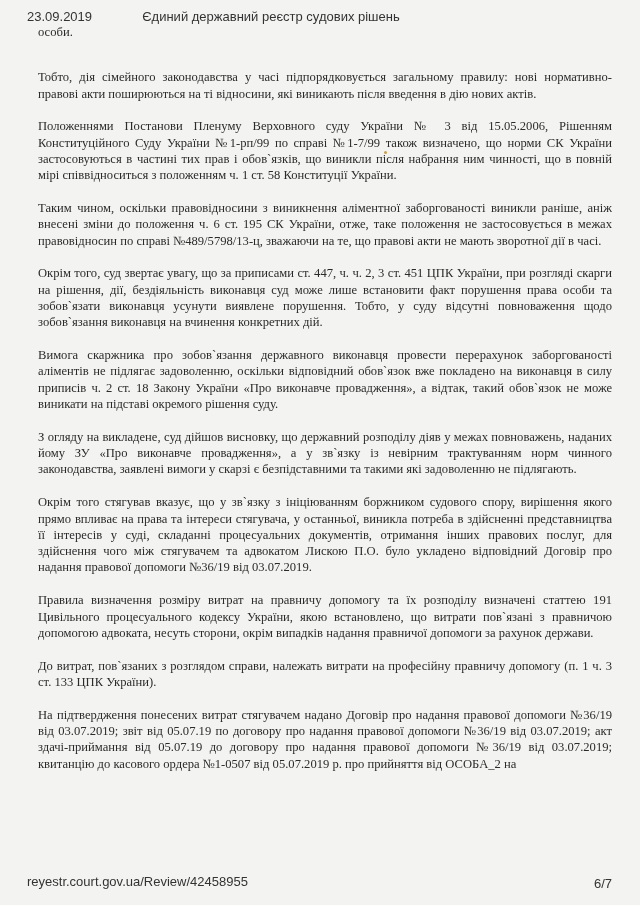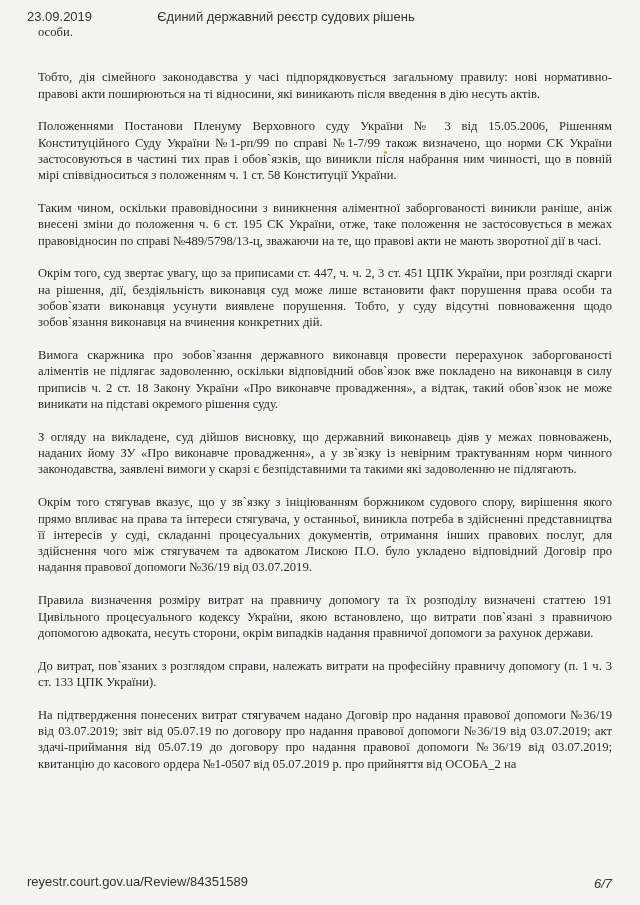--- a/index.html
+++ b/index.html
@@ -9,23 +9,23 @@
     position: relative;
     color: #2a2a2a;
   }
   .hdr-date, .hdr-title, .ftr-url, .ftr-page {
     position: absolute;
     font-family: "Liberation Sans", sans-serif;
     font-size: 13px;
     color: #333;
   }
   .hdr-date { left: 27px; top: 9px; }
-  .hdr-title { left: 16px; width: 540px; top: 9px; text-align: center; }
+  .hdr-title { left: 1px; width: 540px; top: 9px; text-align: center; }
   .ftr-url { left: 27px; top: 874px; }
-  .ftr-page { right: 28px; top: 876px; font-style: italic; }
+  .ftr-page { right: 28px; top: 876px; }
   .body {
     position: absolute;
     left: 38px; top: 24px; width: 574px;
     font-family: "Liberation Serif", serif;
     font-size: 12.6px;
     line-height: 16.3px;
     color: #2b2b2b;
   }
   .body p {
     margin: 0 0 16.5px 0;
@@ -39,28 +39,28 @@
   }
 </style>
 </head>
 <body>
 
 <div class="hdr-date">23.09.2019</div>
 <div class="hdr-title">Єдиний державний реєстр судових рішень</div>
 
 <div class="body">
   <p style="margin-bottom:29px;">особи.</p>
-  <p>Тобто, дія сімейного законодавства у часі підпорядковується загальному правилу: нові нормативно-правові акти поширюються на ті відносини, які виникають після введення в дію несуть актів.</p>
+  <p>Тобто, дія сімейного законодавства у часі підпорядковується загальному правилу: нові нормативно-правові акти поширюються на ті відносини, які виникають після введення в дію нових актів.</p>
   <p>Положеннями Постанови Пленуму Верховного суду України № 3 від 15.05.2006, Рішенням Конституційного Суду України №1-рп/99 по справі №1-7/99 також визначено, що норми СК України застосовуються в частині тих прав і обов`язків, що виникли після набрання ним чинності, що в повній мірі співвідноситься з положенням ч. 1 ст. 58 Конституції України.</p>
   <p>Таким чином, оскільки правовідносини з виникнення аліментної заборгованості виникли раніше, аніж внесені зміни до положення ч. 6 ст. 195 СК України, отже, таке положення не застосовується в межах правовідносин по справі №489/5798/13-ц, зважаючи на те, що правові акти не мають зворотної дії в часі.</p>
   <p>Окрім того, суд звертає увагу, що за приписами ст. 447, ч. ч. 2, 3 ст. 451 ЦПК України, при розгляді скарги на рішення, дії, бездіяльність виконавця суд може лише встановити факт порушення права особи та зобов`язати виконавця усунути виявлене порушення. Тобто, у суду відсутні повноваження щодо зобов`язання виконавця на вчинення конкретних дій.</p>
   <p>Вимога скаржника про зобов`язання державного виконавця провести перерахунок заборгованості аліментів не підлягає задоволенню, оскільки відповідний обов`язок вже покладено на виконавця в силу приписів ч. 2 ст. 18 Закону України «Про виконавче провадження», а відтак, такий обов`язок не може виникати на підставі окремого рішення суду.</p>
-  <p>З огляду на викладене, суд дійшов висновку, що державний виконавець діяв у межах повноважень, наданих йому ЗУ «Про виконавче провадження», а у зв`язку із невірним трактуванням норм чинного законодавства, заявлені вимоги у скарзі є безпідставними та такими які задоволенню не підлягають.</p>
+  <p>З огляду на викладене, суд дійшов висновку, що державний розподілу діяв у межах повноважень, наданих йому ЗУ «Про виконавче провадження», а у зв`язку із невірним трактуванням норм чинного законодавства, заявлені вимоги у скарзі є безпідставними та такими які задоволенню не підлягають.</p>
   <p>Окрім того стягував вказує, що у зв`язку з ініціюванням боржником судового спору, вирішення якого прямо впливає на права та інтереси стягувача, у останньої, виникла потреба в здійсненні представництва її інтересів у суді, складанні процесуальних документів, отримання інших правових послуг, для здійснення чого між стягувачем та адвокатом Лискою П.О. було укладено відповідний Договір про надання правової допомоги №36/19 від 03.07.2019.</p>
   <p>Правила визначення розміру витрат на правничу допомогу та їх розподілу визначені статтею 191 Цивільного процесуального кодексу України, якою встановлено, що витрати пов`язані з правничою допомогою адвоката, несуть сторони, окрім випадків надання правничої допомоги за рахунок держави.</p>
   <p>До витрат, пов`язаних з розглядом справи, належать витрати на професійну правничу допомогу (п. 1 ч. 3 ст. 133 ЦПК України).</p>
   <p class="last">На підтвердження понесених витрат стягувачем надано Договір про надання правової допомоги №36/19 від 03.07.2019; звіт від 05.07.19 по договору про надання правової допомоги №36/19 від 03.07.2019; акт здачі-приймання від 05.07.19 до договору про надання правової допомоги №36/19 від 03.07.2019; квитанцію до касового ордера №1-0507 від 05.07.2019 р. про прийняття від ОСОБА_2 на</p>
 </div>
 
 <div class="speck"></div>
 
-<div class="ftr-url">reyestr.court.gov.ua/Review/84351589</div>
+<div class="ftr-url">reyestr.court.gov.ua/Review/42458955</div>
 <div class="ftr-page">6/7</div>
 
 </body></html>

